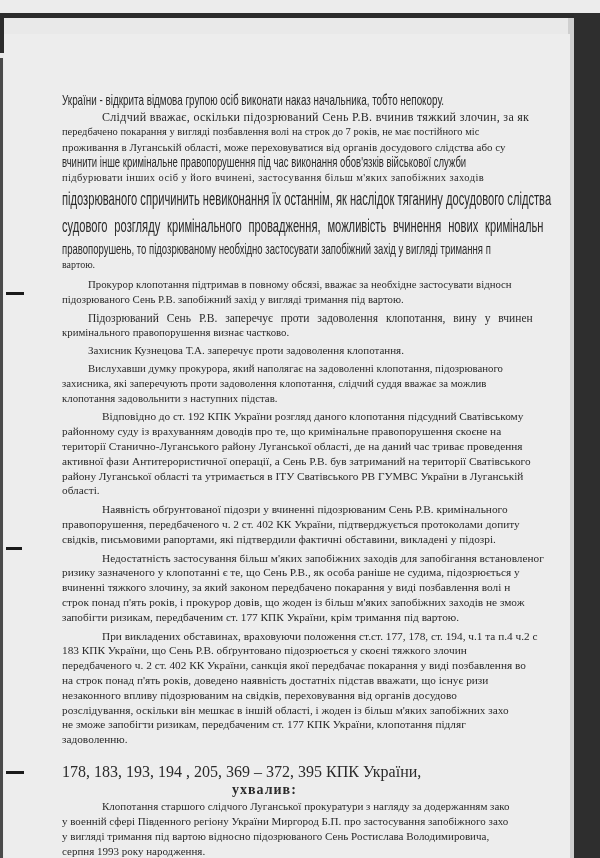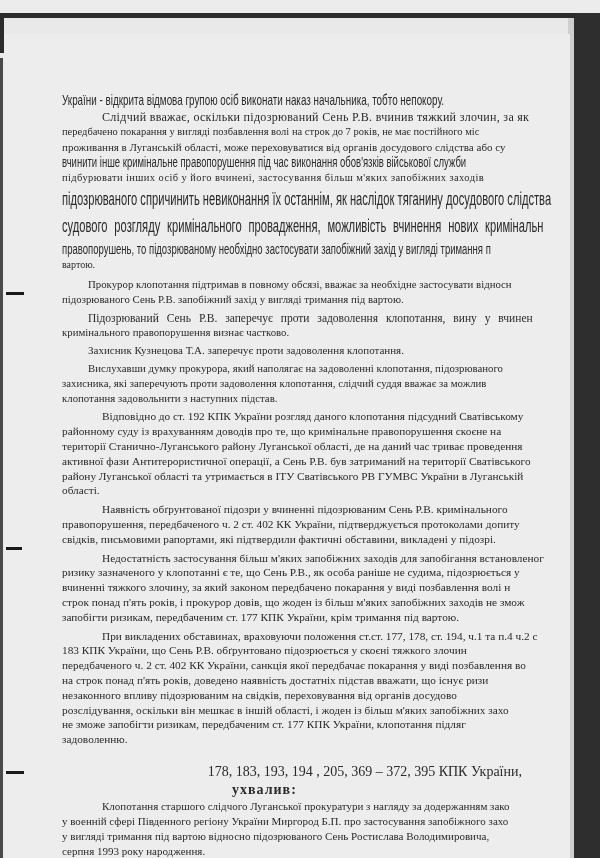--- a/index.html
+++ b/index.html
@@ -86,21 +86,21 @@
     <p class="ind" style="margin-top:4px;font-size:11.3px">При викладених обставинах, враховуючи положення ст.ст. 177, 178, ст. 194, ч.1 та п.4 ч.2 с</p>
     <p style="font-size:11.3px">183 КПК України, що Сень Р.В. обґрунтовано підозрюється у скоєні тяжкого злочин</p>
     <p style="font-size:11.3px">передбаченого ч. 2 ст. 402 КК України, санкція якої передбачає покарання у виді позбавлення во</p>
     <p style="font-size:11.3px">на строк понад п'ять років, доведено наявність достатніх підстав вважати, що існує ризи</p>
     <p style="font-size:11.3px">незаконного впливу підозрюваним на свідків, переховування від органів досудово</p>
     <p style="font-size:11.3px">розслідування, оскільки він мешкає в іншій області, і жоден із більш м'яких запобіжних захо</p>
     <p style="font-size:11.3px">не зможе запобігти ризикам, передбаченим ст. 177 КПК України, клопотання підляг</p>
     <p style="font-size:11.3px">задоволенню.</p>
 
     <div class="gap"></div>
-    <p class="right" style="font-size:14px;padding-right:52px;text-align:right;width:460px">178, 183, 193, 194 , 205, 369 – 372, 395 КПК України,</p>
+    <p class="right" style="font-size:16px;padding-right:52px;text-align:left;width:460px">178, 183, 193, 194 , 205, 369 – 372, 395 КПК України,</p>
 
     <p class="verdict">ухвалив:</p>
 
     <p class="ind" style="font-size:11px;margin-top:2px">Клопотання старшого слідчого Луганської прокуратури з нагляду за додержанням зако</p>
     <p style="font-size:11px">у военній сфері Південного регіону України Миргород Б.П. про застосування запобіжного захо</p>
     <p style="font-size:11px">у вигляді тримання під вартою відносно підозрюваного Сень Ростислава Володимировича,</p>
     <p style="font-size:11px">серпня 1993 року народження.</p>
 
   </div>
 </div>

